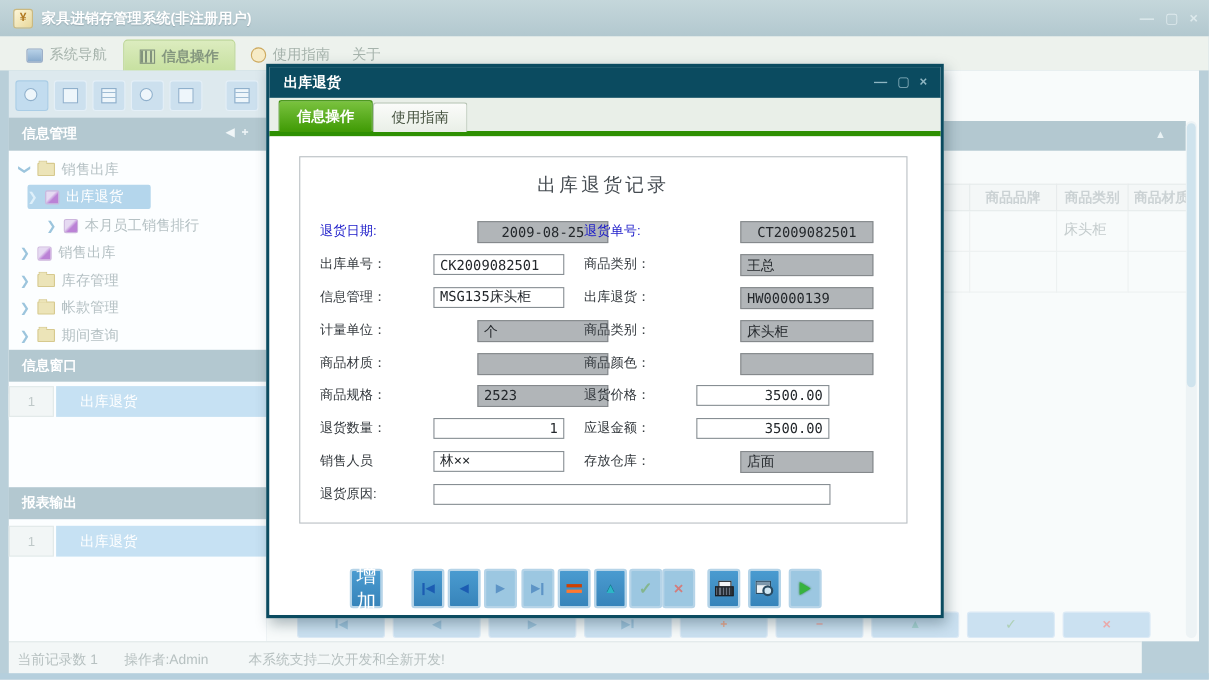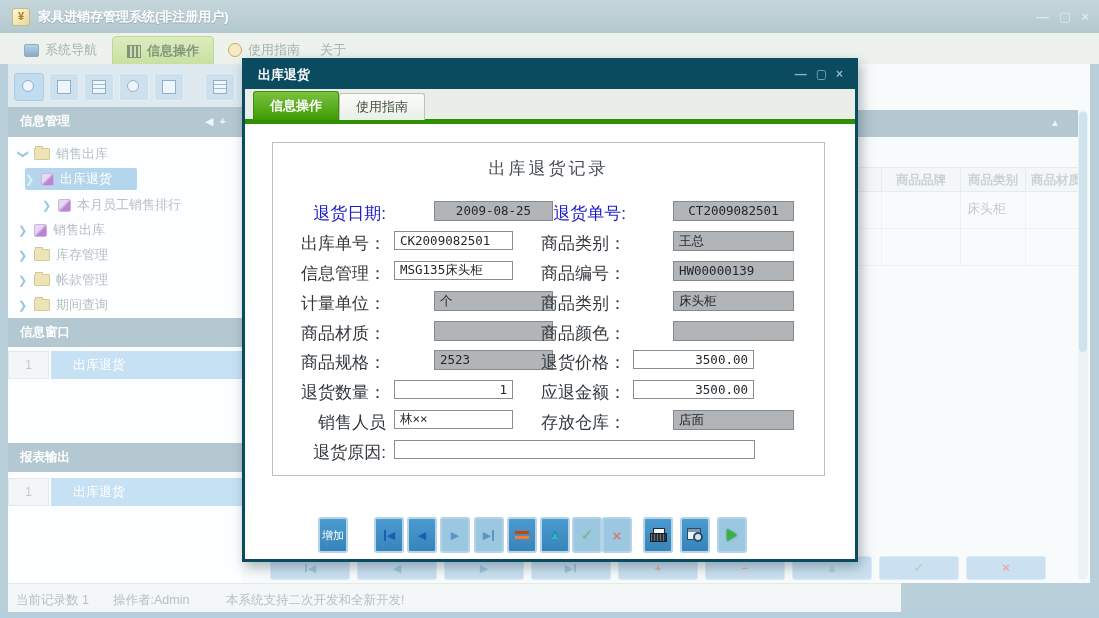--- a/index.html
+++ b/index.html
@@ -59,21 +59,21 @@
   .cpanel-head .collapse{position:absolute;right:18px;top:7px;color:#e9f2f4;font-size:10px;}
   .ctable{position:absolute;left:8px;top:103px;width:828px;}
   .chrow{position:absolute;top:0;height:25px;background:#f4f7f7;border-top:1px solid #e7ebec;border-bottom:1px solid #e7ebec;
     font-weight:bold;font-size:12.5px;color:#cbd2d4;line-height:25px;text-align:center;box-sizing:border-box;border-left:1px solid #e7ebec;}
   .ccell{position:absolute;height:37px;border-left:1px solid #edf1f1;border-bottom:1px solid #edf1f1;
     font-size:13px;color:#c4cccd;line-height:34px;box-sizing:border-box;padding-left:6px;}
   .vscroll{position:absolute;right:2px;top:46px;width:10px;height:470px;background:#edf3f5;border-radius:5px;}
   .vscroll .thumb{position:absolute;left:1px;top:2px;width:8px;height:240px;background:#cfe3ed;border-radius:4px;}
   .bnav{position:absolute;top:492px;height:24px;width:80px;background:#cbe1f1;border:1px solid #dceaf6;
     border-radius:3px;text-align:center;line-height:22px;font-size:11px;box-sizing:border-box;}
-  .statusbar{position:absolute;left:8px;top:583px;width:893px;height:29px;background:#f3f7f7;
+  .statusbar{position:absolute;left:8px;top:583px;width:1030px;height:29px;background:#f3f7f7;
     border-top:1px solid #e3eaea;font-size:12.5px;color:#b7c1c1;}
   .statusbar span{position:absolute;top:8px;}
   .bottomstrip{position:absolute;left:0;top:612px;width:1099px;height:6px;background:#b5cfdd;}
   
   .modal{position:absolute;left:242px;top:58px;width:616px;height:504px;box-sizing:border-box;
     border:3px solid #0b4b60;background:#fff;box-shadow:3px 5px 12px rgba(20,50,60,.35);}
   .mtitle{height:28px;background:#0b4b60;color:#fff;display:flex;align-items:center;}
   .mtitle .t{font-size:13px;font-weight:bold;margin-left:13px;}
   .mctrl{position:absolute;right:12px;top:6px;display:flex;gap:9px;color:#8fb6c2;font-weight:bold;font-size:12px;}
   .mtabs{height:30px;background:#e9efe8;position:relative;}
@@ -81,37 +81,37 @@
     background:linear-gradient(#7ac23f,#3f9a04);border:1px solid #3c8f0a;border-bottom:none;
     border-radius:3px 3px 0 0;color:#fff;font-weight:bold;font-size:13px;}
   .mtab2{position:absolute;left:94px;top:4px;height:26px;padding:0 16px;line-height:26px;
     background:linear-gradient(#fbfcfa,#e9efe7);border:1px solid #b9c6b7;border-bottom:none;
     border-radius:3px 3px 0 0;color:#45523f;font-size:13px;}
   .mgreen{height:5px;background:#2e9002;}
   .mbody{position:relative;height:435px;background:#fff;}
   .mpanel{position:absolute;left:27px;top:18px;width:553px;height:334px;border:1px solid #b9bfc3;box-sizing:border-box;}
   .ptitle{position:absolute;left:0;top:14px;width:100%;text-align:center;font-size:17px;color:#454b51;letter-spacing:3px;}
   .frow{position:absolute;left:0;width:100%;height:22px;}
-  .flb{position:absolute;font-size:17px;color:#33383d;text-align:right;top:1px;}
+  .flb{position:absolute;font-size:12px;color:#33383d;top:1px;}
   .flb.blue{color:#1a19c9;}
   .fl1{left:18px;width:95px;}
   .fl2{left:258px;width:95px;}
   .fd{position:absolute;height:17px;font-size:12.5px;font-family:"DejaVu Sans Mono","Liberation Mono",monospace;top:0;box-sizing:content-box;}
   .fd1{left:121px;width:107px;}
   .fd2{left:360px;width:109px;}
   .fdwide{left:121px;width:349px;}
   .ro{background:#b1b5b8;border:1px solid #85898c;color:#24282c;padding:1px 5px 0;line-height:16px;margin-left:40px;}
   .ro.center{text-align:center;}
   input.fd{border:1px solid #878e93;padding:0 5px;background:#fff;color:#24282c;outline:none;}
   input.num{text-align:right;}
   .mtbar button{position:absolute;top:393px;height:36px;width:30px;border-radius:3px;
     border:2px solid #b6d4e8;padding:0;display:flex;align-items:center;justify-content:center;cursor:pointer;}
   .mtbar .on{background:linear-gradient(#4a9bd0,#3784ba);}
   .mtbar .off{background:#9cc7e1;}
-  .btn-add{left:73px;width:46px;color:#fff;font-size:11px;font-family:Liberation Sans, sans-serif;}
+  .btn-add{left:73px;width:46px;color:#fff;font-size:18px;font-family:Liberation Sans, sans-serif;}
   .arr{color:#1c5cb2;font-size:11px;line-height:1;}
   .off .arr{color:#5d94c6;}
   .vbar{width:2px;height:11px;background:#1c5cb2;display:inline-block;margin:0 1px;}
   .off .vbar{background:#5d94c6;}
   .del-ic{display:flex;flex-direction:column;gap:2px;}
   .del-ic i{display:block;width:14px;height:3px;background:#d04000;}
   .del-ic i+i{background:#ff7830;}
   .ic-edit{color:#2cb6c6;font-size:12px;text-shadow:0 -1px 0 #0e6e7e;}
   .ic-ok{color:#84b68e;font-size:15px;font-weight:bold;}
   .ic-x{color:#d27d7d;font-size:15px;font-weight:bold;}
@@ -314,21 +314,21 @@
         </div>
         <div class="frow" style="top:88px;">
           <span class="flb fl1">出库单号：</span>
           <input class="fd fd1" value="CK2009082501" style="">
           <span class="flb fl2">商品类别：</span>
           <div class="fd fd2 ro">王总</div>
         </div>
         <div class="frow" style="top:118px;">
           <span class="flb fl1">信息管理：</span>
           <input class="fd fd1" value="MSG135床头柜" style="">
-          <span class="flb fl2">商品编号：</span>
+          <span class="flb fl2">出库退货：</span>
           <div class="fd fd2 ro">HW00000139</div>
         </div>
         <div class="frow" style="top:148px;">
           <span class="flb fl1">计量单位：</span>
           <div class="fd fd1 ro">个</div>
           <span class="flb fl2">商品类别：</span>
           <div class="fd fd2 ro">床头柜</div>
         </div>
         <div class="frow" style="top:178px;">
           <span class="flb fl1">商品材质：</span>

